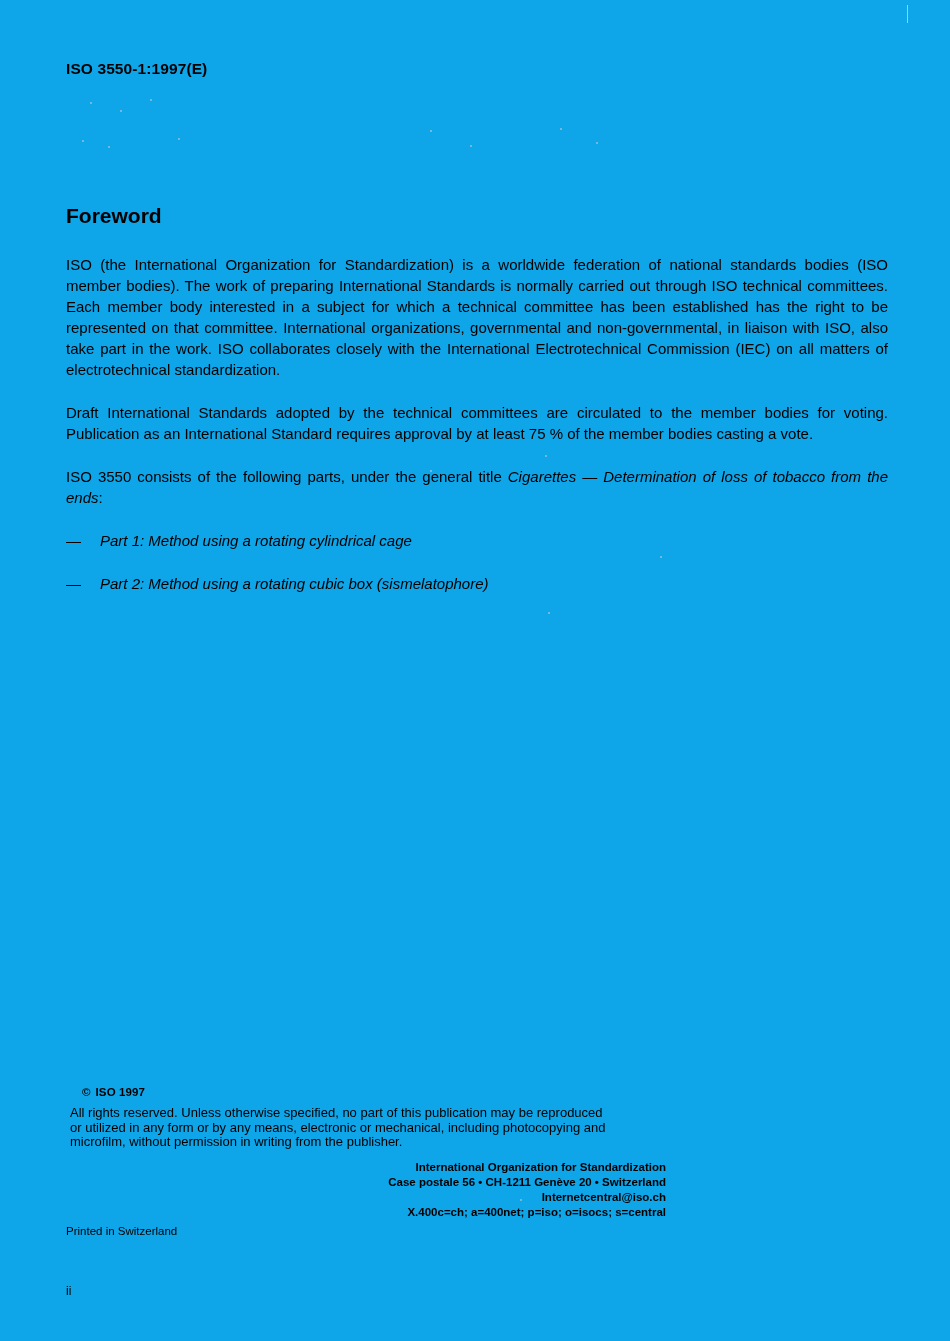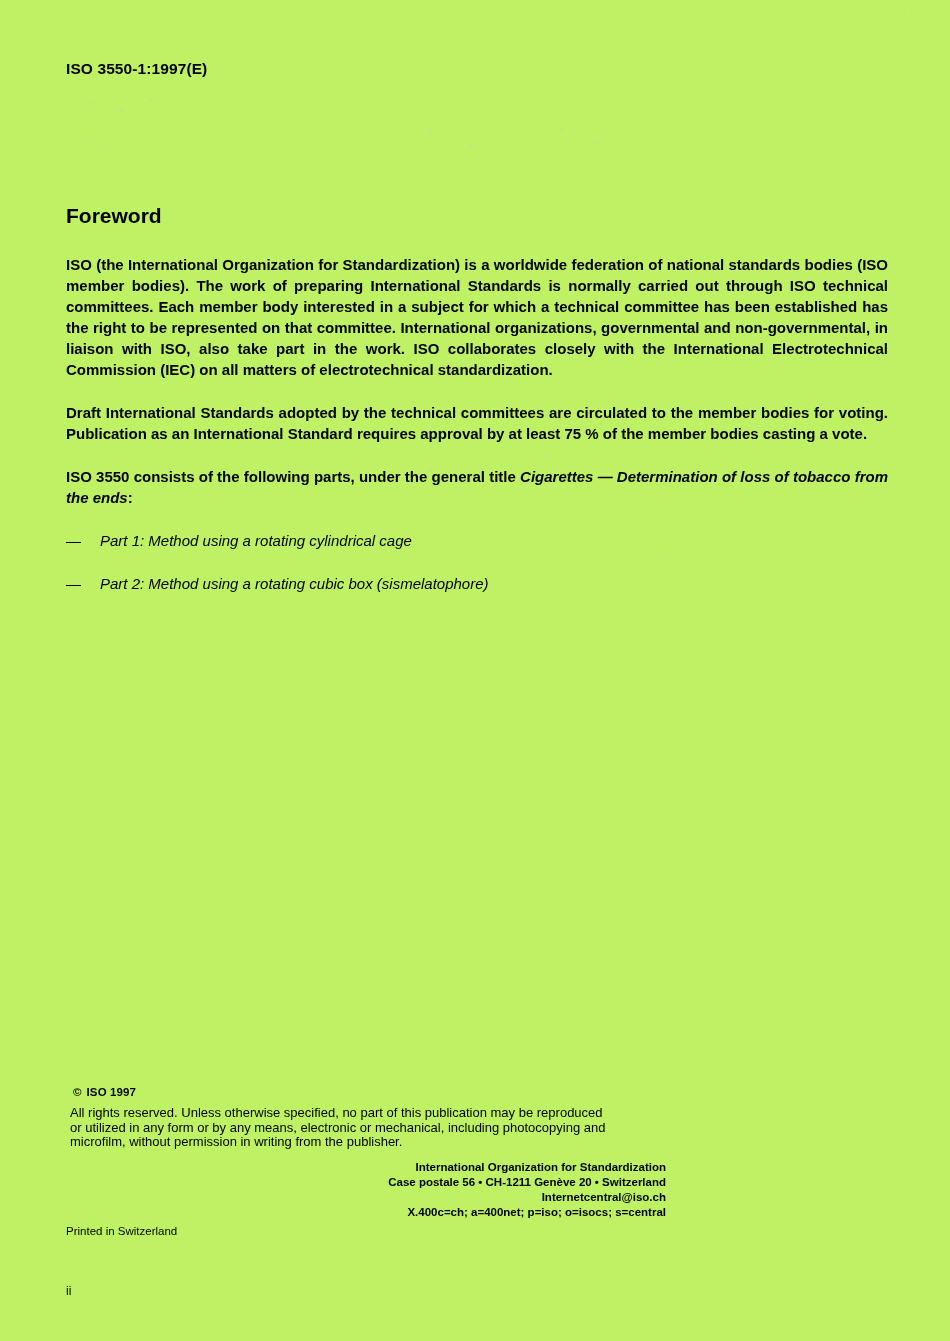--- a/index.html
+++ b/index.html
@@ -8,21 +8,21 @@
     background: #ffffff;
   }
   body {
     font-family: "Liberation Sans", sans-serif;
     color: #000000;
   }
   .page {
     position: relative;
     width: 950px;
     height: 1341px;
-    background: #bef264;
+    background: #0ea5e9;
     overflow: hidden;
   }
 
   
   .doc-header {
     position: absolute;
     left: 66px;
     top: 60px;
     font-size: 15.5px;
     font-weight: bold;
@@ -41,21 +41,20 @@
     font-weight: bold;
     margin: 0 0 26px 0;
   }
   p.body {
     font-size: 15px;
     line-height: 21px;
     text-align: justify;
     margin: 16px 0 22px 0;
     -webkit-hyphens: none;
     hyphens: none;
-    font-weight: bold;
   }
   p.body.last {
     text-align: left;
   }
   em, .ital {
     font-style: italic;
   }
 
   
   .dash-item {
@@ -76,21 +75,21 @@
   
   .colophon {
     position: absolute;
     left: 66px;
     top: 1086px;
     width: 600px;
   }
   .copy-line {
     font-size: 11.5px;
     font-weight: bold;
-    margin: 0 0 8px 7px;
+    margin: 0 0 8px 16px;
     letter-spacing: 0.1px;
   }
   .copy-line .sym {
     margin-right: 5px;
   }
   .rights {
     font-size: 13px;
     line-height: 14.5px;
     margin: 0 0 10px 4px;
     width: 545px;

